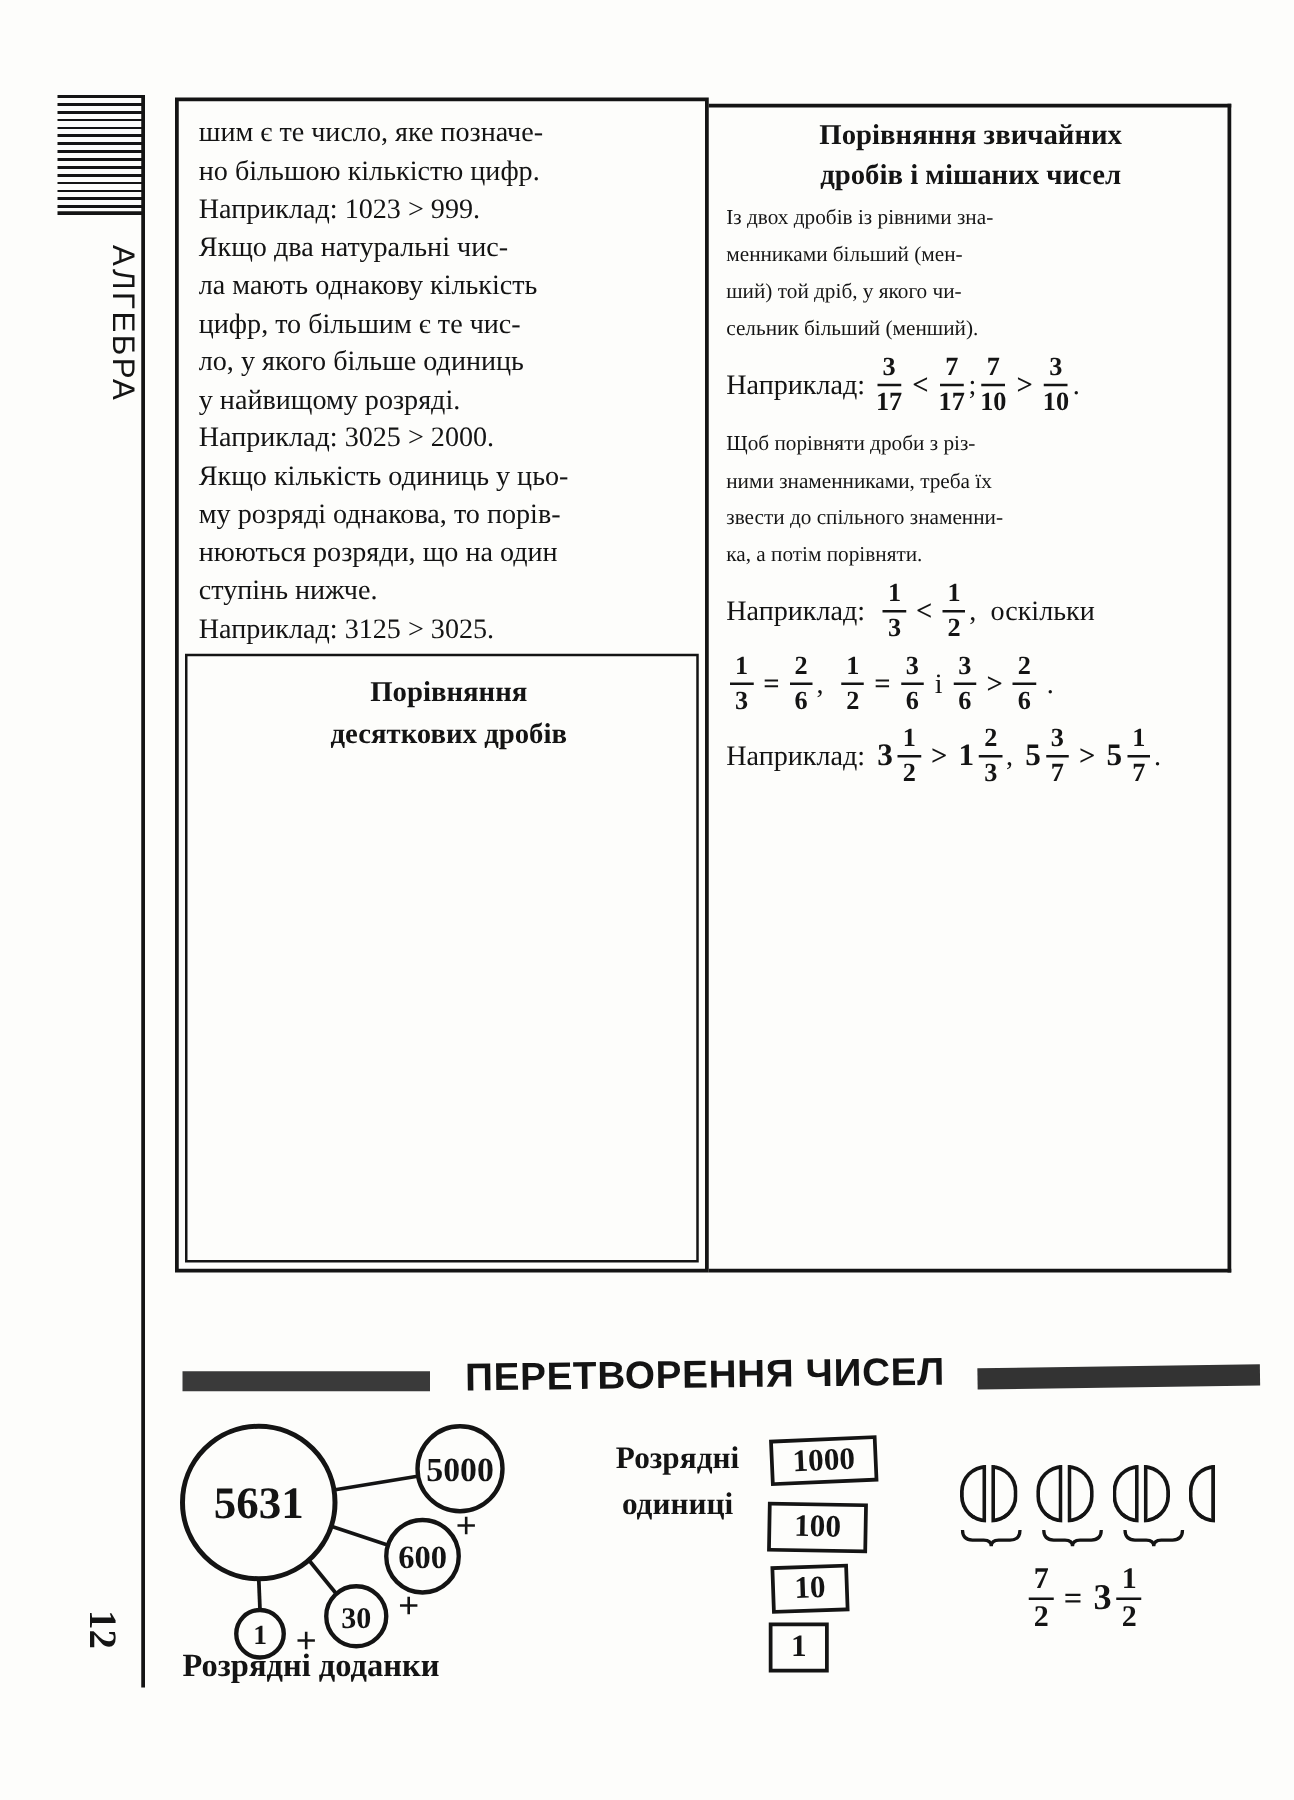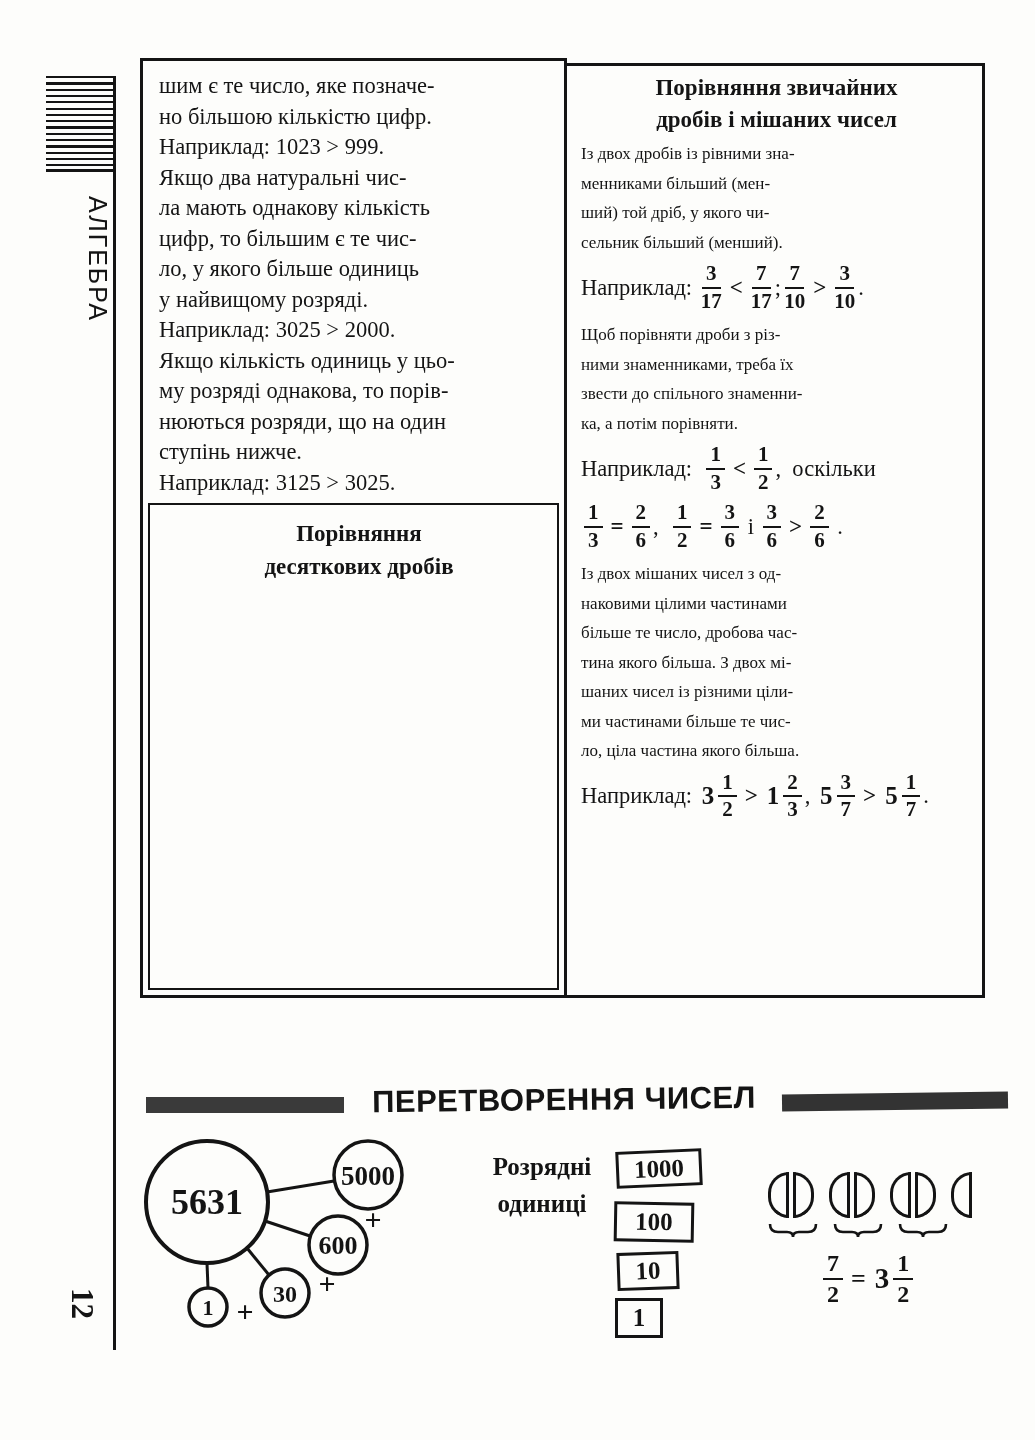--- a/index.html
+++ b/index.html
@@ -11,21 +11,21 @@
          background:repeating-linear-gradient(to bottom,#141414 0 2.2px,transparent 2.2px 6.3px);
          border-bottom:3px solid #141414;}
   .margin-rule{position:absolute;left:113px;top:76px;width:3px;height:1274px;background:#141414;}
   .subject-vert{position:absolute;left:112px;top:196px;transform-origin:0 0;transform:rotate(90deg);
          font-family:"Liberation Sans","DejaVu Sans",sans-serif;font-size:25px;letter-spacing:2px;
          white-space:nowrap;color:#141414;}
   .pagenum{position:absolute;left:100px;top:1288px;transform-origin:0 0;transform:rotate(90deg);
          font-weight:bold;font-size:31px;white-space:nowrap;}
 
   
-  .tbl{position:absolute;left:140px;top:58px;width:845px;height:940px;display:flex;}
+  .tbl{position:absolute;left:140px;top:78px;width:845px;height:940px;display:flex;}
   .cell-left{width:427px;box-sizing:border-box;border:3px solid #141414;display:flex;flex-direction:column;}
   .col-right{flex:1;display:flex;flex-direction:column;}
   .cell-rtop{box-sizing:border-box;height:153px;border:3px solid #141414;border-left:none;
              padding:8px 8px 0 16px;overflow:hidden;}
   .cell-rmain{box-sizing:border-box;flex:1;margin-top:5px;border:3px solid #141414;border-left:none;
              padding:6px 10px 0 14px;overflow:hidden;}
 
   .bodytxt{font-size:22.5px;line-height:30.5px;white-space:pre-line;}
   .left-text{padding:10px 8px 2px 16px;}
   .inner-box{flex:1;margin:3px 5px 5px 5px;border:2.5px solid #141414;padding-left:11px;}
@@ -124,27 +124,20 @@
 менниками більший (мен-
 ший) той дріб, у якого чи-
 сельник більший (менший).</div>
         <div class="mathline"><span>Наприклад: </span><span class="frac"><span class="fn">3</span><span class="fd">17</span></span><span class="op">&lt;</span><span class="frac"><span class="fn">7</span><span class="fd">17</span></span><span>;</span><span class="frac"><span class="fn">7</span><span class="fd">10</span></span><span class="op">&gt;</span><span class="frac"><span class="fn">3</span><span class="fd">10</span></span><span>.</span></div>
         <div class="para">Щоб порівняти дроби з різ-
 ними знаменниками, треба їх
 звести до спільного знаменни-
 ка, а потім порівняти.</div>
         <div class="mathline"><span>Наприклад:  </span><span class="frac"><span class="fn">1</span><span class="fd">3</span></span><span class="op">&lt;</span><span class="frac"><span class="fn">1</span><span class="fd">2</span></span><span>,  оскільки</span></div>
         <div class="mathline"><span class="frac"><span class="fn">1</span><span class="fd">3</span></span><span class="op">=</span><span class="frac"><span class="fn">2</span><span class="fd">6</span></span><span>,  </span><span class="frac"><span class="fn">1</span><span class="fd">2</span></span><span class="op">=</span><span class="frac"><span class="fn">3</span><span class="fd">6</span></span><span> і </span><span class="frac"><span class="fn">3</span><span class="fd">6</span></span><span class="op">&gt;</span><span class="frac"><span class="fn">2</span><span class="fd">6</span></span><span> .</span></div>
-        <div class="para">Із двох мішаних чисел з од-
-наковими цілими частинами
-більше те число, дробова час-
-тина якого більша. З двох мі-
-шаних чисел із різними ціли-
-ми частинами більше те чис-
-ло, ціла частина якого більша.</div>
         <div class="mathline"><span>Наприклад: </span><span class="whole">3</span><span class="frac"><span class="fn">1</span><span class="fd">2</span></span><span class="op">&gt;</span><span class="whole">1</span><span class="frac"><span class="fn">2</span><span class="fd">3</span></span><span>, </span><span class="whole">5</span><span class="frac"><span class="fn">3</span><span class="fd">7</span></span><span class="op">&gt;</span><span class="whole">5</span><span class="frac"><span class="fn">1</span><span class="fd">7</span></span><span>.</span></div>
       </div>
 
     </div>
   </div>
 
   <div class="sec-bar left"></div>
   <div class="sec-title">ПЕРЕТВОРЕННЯ ЧИСЕЛ</div>
   <div class="sec-bar right"></div>
 
@@ -160,20 +153,21 @@
     <circle cx="80" cy="185" r="19" fill="none" stroke="#141414" stroke-width="3.5"></circle>
     <text x="79" y="92" text-anchor="middle" font-size="36">5631</text>
     <text x="240" y="63" text-anchor="middle" font-size="27">5000</text>
     <text x="210" y="132" text-anchor="middle" font-size="26">600</text>
     <text x="157" y="180" text-anchor="middle" font-size="24">30</text>
     <text x="80" y="193" text-anchor="middle" font-size="22">1</text>
     <text x="245" y="108" text-anchor="middle" font-size="30">+</text>
     <text x="199" y="172" text-anchor="middle" font-size="30">+</text>
     <text x="117" y="200" text-anchor="middle" font-size="30">+</text>
   </svg>
+  <div class="addends-label">Розрядні доданки</div>
 
   <div class="units-label">Розрядні
 одиниці</div>
   <div class="unit-box ub0">1000</div>
   <div class="unit-box ub1">100</div>
   <div class="unit-box ub2">10</div>
   <div class="unit-box ub3">1</div>
 
   <div class="halves">
     <div class="half-row">

